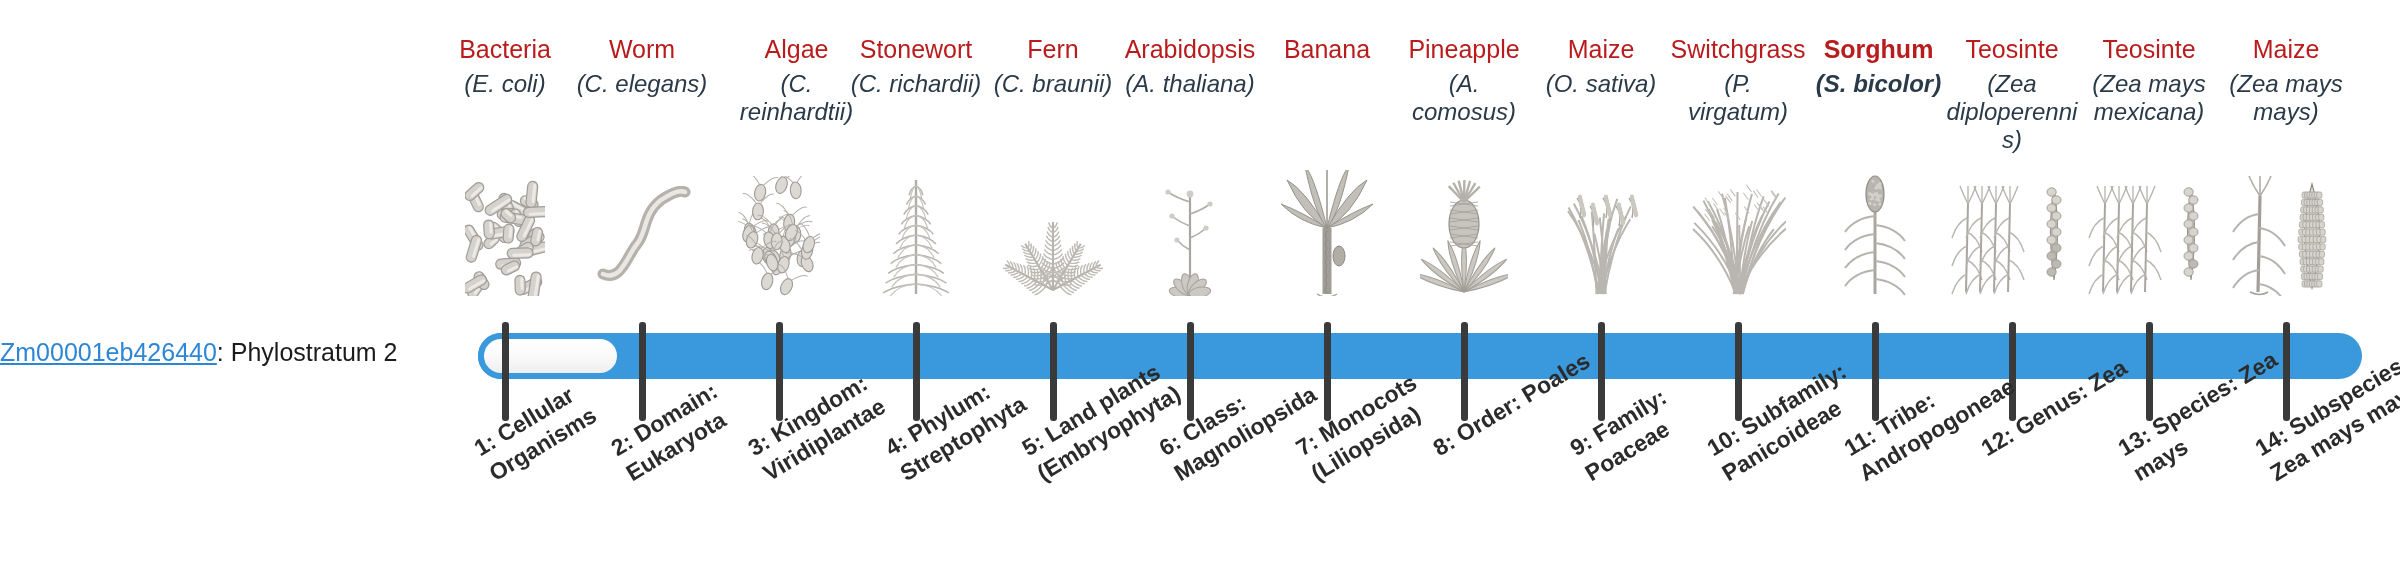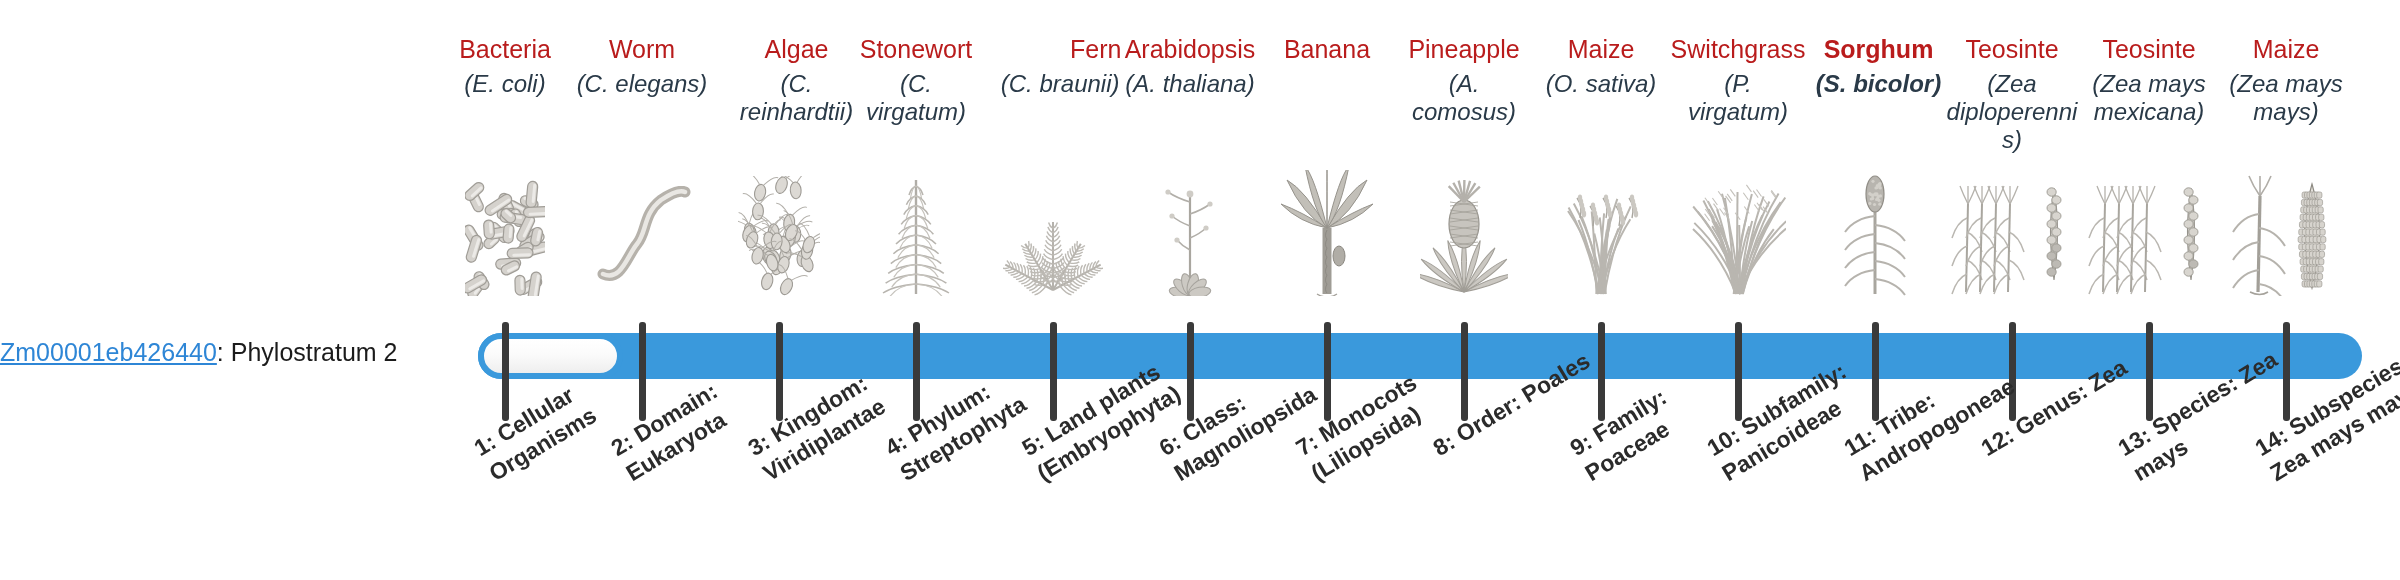--- a/index.html
+++ b/index.html
@@ -436,21 +436,21 @@
           </g>
           <g transform="translate(70.8,68.6) rotate(19.3)">
             <ellipse cx="0" cy="0" rx="5.4" ry="8.4" fill="#dcd9d4" stroke="#9d9a94" stroke-width="1.1"></ellipse>
             <path d="M-2 -8 C -8 -15, -12 -18, -16 -17" fill="none" stroke="#b3b0aa" stroke-width="1"></path>
             <path d="M2 -8 C 7 -15, 11 -19, 15 -18" fill="none" stroke="#b3b0aa" stroke-width="1"></path>
           </g>
         </svg>
       </div>
       <div class="col" style="left: 847.5px;">
         <div class="common-name">Stonewort</div>
-        <div class="sci-name">(C. virgatum)</div>
+        <div class="sci-name">(C. richardii)</div>
       </div>
       <div class="thumb" style="left: 847.5px;">
         <svg width="88" height="126" viewBox="0 0 88 126">
           <path d="M44 124 L44 10" stroke="#b0ada7" stroke-width="2.4" fill="none"></path>
           <path d="M44 16 q -4.8999999999999995 2 -7 9" fill="none" stroke="#b8b5af" stroke-width="1.5"></path>
           <path d="M44 16 q -3.8500000000000005 1 -5.6000000000000005 13" fill="none" stroke="#c6c3bd" stroke-width="1.2"></path>
           <path d="M44 16 q 4.8999999999999995 2 7 9" fill="none" stroke="#b8b5af" stroke-width="1.5"></path>
           <path d="M44 16 q 3.8500000000000005 1 5.6000000000000005 13" fill="none" stroke="#c6c3bd" stroke-width="1.2"></path>
           <path d="M44 25.8 q -6.72 2 -9.6 9" fill="none" stroke="#b8b5af" stroke-width="1.5"></path>
           <path d="M44 25.8 q -5.28 1 -7.68 13" fill="none" stroke="#c6c3bd" stroke-width="1.2"></path>
@@ -487,21 +487,21 @@
           <path d="M44 104.2 q -21.28 2 -30.400000000000002 9" fill="none" stroke="#b8b5af" stroke-width="1.5"></path>
           <path d="M44 104.2 q -16.720000000000002 1 -24.320000000000004 13" fill="none" stroke="#c6c3bd" stroke-width="1.2"></path>
           <path d="M44 104.2 q 21.28 2 30.400000000000002 9" fill="none" stroke="#b8b5af" stroke-width="1.5"></path>
           <path d="M44 104.2 q 16.720000000000002 1 24.320000000000004 13" fill="none" stroke="#c6c3bd" stroke-width="1.2"></path>
           <path d="M44 114 q -23.099999999999998 2 -33 9" fill="none" stroke="#b8b5af" stroke-width="1.5"></path>
           <path d="M44 114 q -18.150000000000002 1 -26.400000000000002 13" fill="none" stroke="#c6c3bd" stroke-width="1.2"></path>
           <path d="M44 114 q 23.099999999999998 2 33 9" fill="none" stroke="#b8b5af" stroke-width="1.5"></path>
           <path d="M44 114 q 18.150000000000002 1 26.400000000000002 13" fill="none" stroke="#c6c3bd" stroke-width="1.2"></path>
         </svg>
       </div>
-      <div class="col" style="left: 984.5px; text-align: right;">
+      <div class="col" style="left: 984.5px;">
         <div class="common-name">Fern</div>
         <div class="sci-name">(C. braunii)</div>
       </div>
       <div class="thumb" style="left: 984.5px;">
         <svg width="100" height="124" viewBox="0 0 100 124">
           <g transform="translate(50,118) rotate(-62)">
             <path d="M0 0 L0 -54" stroke="#b5b2ac" stroke-width="2" fill="none"></path>
             <path d="M0 -8.0 q -10 -2 -13.0 -6" fill="none" stroke="#bdbab4" stroke-width="1.4"></path>
             <path d="M0 -8.0 q 10 -2 13.0 -6" fill="none" stroke="#bdbab4" stroke-width="1.4"></path>
             <path d="M0 -11.4 q -9.45 -2 -12.3 -6" fill="none" stroke="#bdbab4" stroke-width="1.4"></path>

